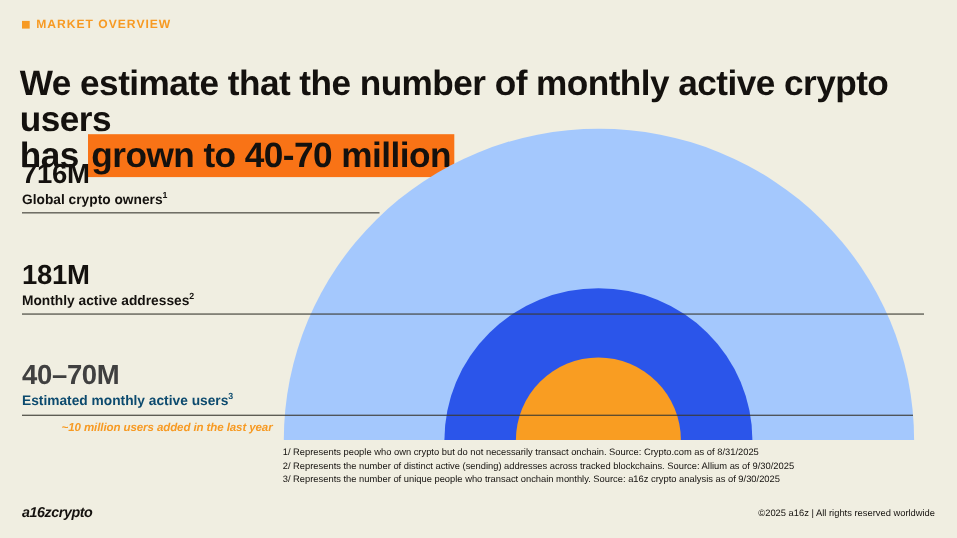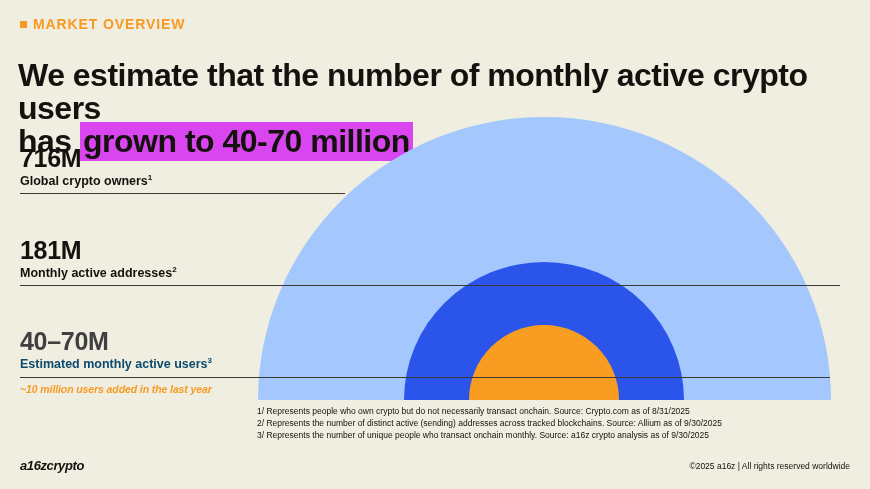--- a/index.html
+++ b/index.html
@@ -34,21 +34,21 @@
     align-items: center;
     gap: 6px;
   }
   .eyebrow-square {
     width: 7px;
     height: 7px;
     background: #F79A23;
     display: block;
   }
   .eyebrow-label {
-    font-size: 14px;
+    font-size: 11px;
     font-weight: bold;
     letter-spacing: 0.9px;
     color: #F79A23;
     white-space: nowrap;
   }
 
   
   .headline {
     position: absolute;
     left: 18px;
@@ -198,21 +198,21 @@
 
 <div id="slide" style="background: rgb(240, 238, 225);">
 
   <div class="eyebrow">
     <span class="eyebrow-square" style="background: rgb(247, 154, 35);"></span>
     <span class="eyebrow-label" style="color: rgb(247, 154, 35);">MARKET OVERVIEW</span>
   </div>
 
   <h1 class="headline">
     <span class="hl-line">We estimate that the number of monthly active crypto users</span>
-    <span class="hl-line"><span>has </span><span class="hl-mark" style="background: #d946ef;">grown to 40-70 million</span></span>
+    <span class="hl-line"><span>has </span><span class="hl-mark" style="background: #f97316;">grown to 40-70 million</span></span>
   </h1>
 
   <div class="chart">
     <div class="semi semi-outer" style="background: rgb(164, 200, 253);"></div>
     <div class="semi semi-mid" style="background: rgb(43, 85, 234);"></div>
     <div class="semi semi-inner" style="background: rgb(249, 157, 34);"></div>
   </div>
 
   <div class="rule rule-1" style="background: rgb(59, 58, 50);"></div>
   <div class="rule rule-2" style="background: rgb(59, 58, 50);"></div>
@@ -226,21 +226,21 @@
   <div class="stat stat-2">
     <div class="stat-value">181M</div>
     <div class="stat-label"><span>Monthly active addresses</span><sup>2</sup></div>
   </div>
 
   <div class="stat stat-3 stat-orange">
     <div class="stat-value" style="color: #404040;">40–70M</div>
     <div class="stat-label" style="color: #0c4a6e;"><span>Estimated monthly active users</span><sup>3</sup></div>
   </div>
 
-  <div class="note" style="color: rgb(247, 154, 35);">~10 million users added in the last year</div>
+  <div class="note" style="color: rgb(247, 154, 35); margin-left: 36px;">~10 million users added in the last year</div>
 
   <div class="footnotes">
     <div class="footnote">1/ Represents people who own crypto but do not necessarily transact onchain. Source: Crypto.com as of 8/31/2025</div>
     <div class="footnote">2/ Represents the number of distinct active (sending) addresses across tracked blockchains. Source: Allium as of 9/30/2025</div>
     <div class="footnote">3/ Represents the number of unique people who transact onchain monthly. Source: a16z crypto analysis as of 9/30/2025</div>
   </div>
 
   <div class="footer-logo">a16zcrypto</div>
   <div class="footer-copy">©2025 a16z | All rights reserved worldwide</div>
 

